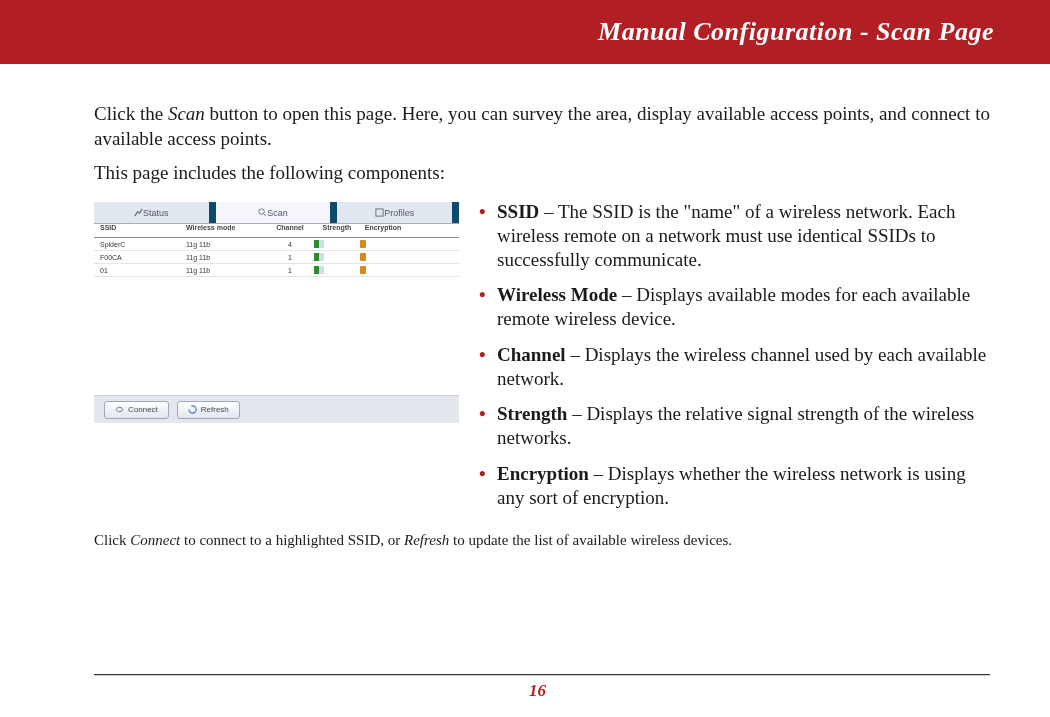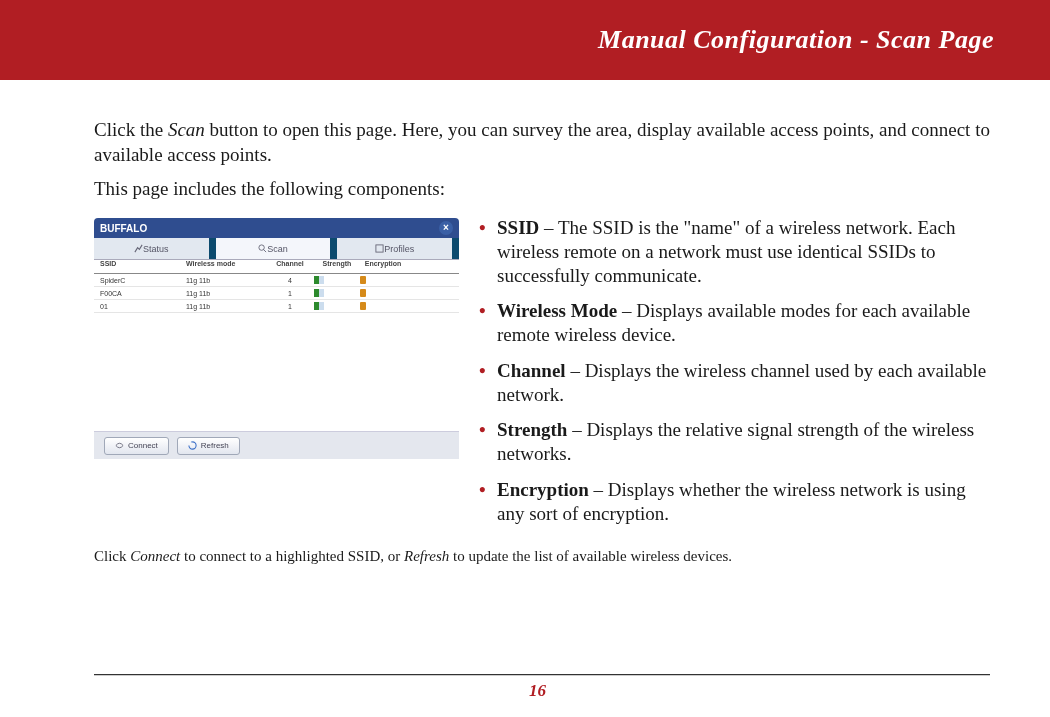--- a/index.html
+++ b/index.html
@@ -5,21 +5,21 @@
     * { margin: 0; padding: 0; box-sizing: border-box; }
     body {
       width: 1050px;
       height: 717px;
       background: #ffffff;
       font-family: Georgia, 'Times New Roman', serif;
       position: relative;
     }
     .header-band {
       width: 100%;
-      height: 80px;
+      height: 64px;
       background: #b11e23;
       display: flex;
       align-items: center;
       justify-content: flex-end;
       padding-right: 56px;
     }
     .header-title {
       color: #ffffff;
       font-size: 26px;
       font-style: italic;
@@ -212,24 +212,20 @@
 <div class="content">
 
   <p class="intro-para">
     <span>Click the </span><span class="italic">Scan</span><span> button to open this page. Here, you can survey the area, display available access points, and connect to available access points.</span>
   </p>
   <p class="intro-para">This page includes the following components:</p>
 
   <div class="body-row">
 
     <div class="screenshot-box">
-      <div class="ss-title">
-        <span>BUFFALO</span>
-        <span class="ss-close">×</span>
-      </div>
       <div class="ss-tabs">
         <div class="ss-tab">
           <svg class="ic" viewBox="0 0 10 10">
               <path d="M1 9 L4 4 L6 6 L9 1" stroke="#667" fill="none" stroke-width="1.2"></path>
             </svg>
           <span>Status</span>
         </div>
         <div class="ss-tab active">
           <svg class="ic" viewBox="0 0 10 10">
               <circle cx="4" cy="4" r="3" stroke="#667" fill="none"></circle>

